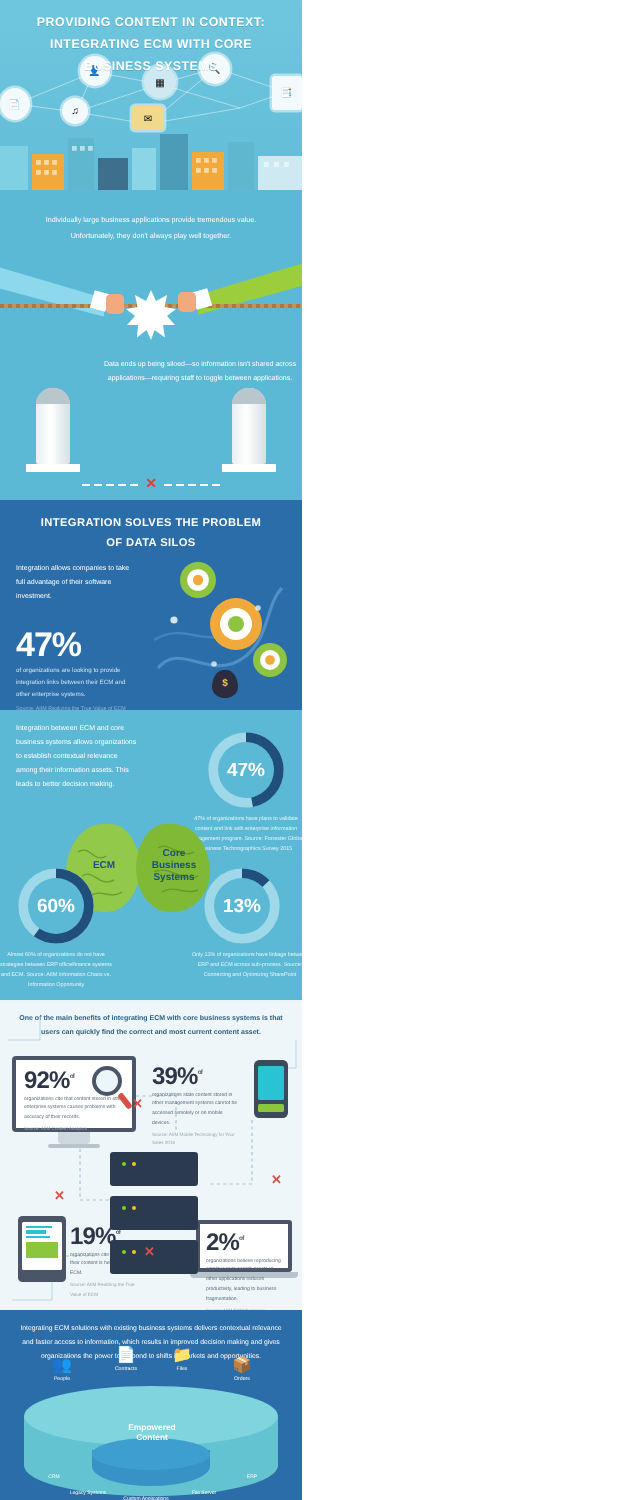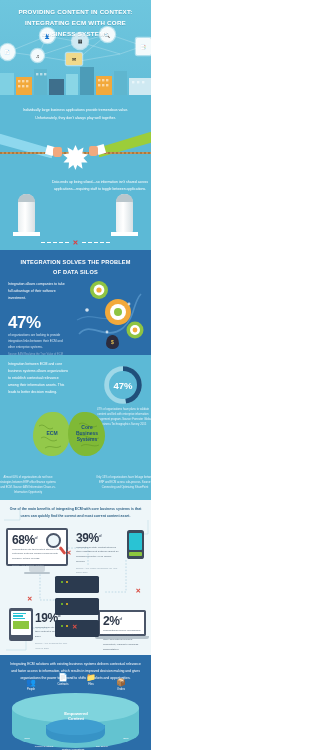--- a/index.html
+++ b/index.html
@@ -503,22 +503,36 @@
         </g>
       </svg>
       <div class="lobe-label l">ECM</div>
       <div class="lobe-label r">
         <div>Core</div>
         <div>Business</div>
         <div>Systems</div>
       </div>
     </div>
 
+    <div class="donut d60">
+      <svg viewBox="0 0 40 40">
+        <circle cx="20" cy="20" r="16" fill="none" stroke="#9fd8e8" stroke-width="5.6"></circle>
+        <circle cx="20" cy="20" r="16" fill="none" stroke="#1f4f7a" stroke-width="5.6" stroke-dasharray="60.3 100.5" transform="rotate(-90 20 20)"></circle>
+      </svg>
+      <div class="donut-hole">60%</div>
+    </div>
     <div class="donut-cap" style="left:-2px;top:120px;">Almost 60% of organizations do not have strategies between ERP office/finance systems and ECM. Source: AIIM Information Chaos vs. Information Opportunity</div>
 
+    <div class="donut d13">
+      <svg viewBox="0 0 40 40">
+        <circle cx="20" cy="20" r="16" fill="none" stroke="#9fd8e8" stroke-width="5.6"></circle>
+        <circle cx="20" cy="20" r="16" fill="none" stroke="#1f4f7a" stroke-width="5.6" stroke-dasharray="13.1 100.5" transform="rotate(-90 20 20)"></circle>
+      </svg>
+      <div class="donut-hole">13%</div>
+    </div>
     <div class="donut-cap" style="right:-4px;top:120px;">Only 13% of organizations have linkage between ERP and ECM across sub-process. Source: Connecting and Optimizing SharePoint</div>
   </section>
 
   <section class="stats">
     <svg class="circuit" viewBox="0 0 151 155">
       <g stroke="#9ec7d8" stroke-width="0.6" fill="none" stroke-dasharray="1.6 1.6">
         <path d="M68 48 L88 48 L88 66"></path>
         <path d="M126 60 L126 92 L104 92"></path>
         <path d="M40 68 L40 100 L56 100"></path>
         <path d="M33 128 L48 128"></path>
@@ -529,21 +543,21 @@
         <path d="M140 34 L148 34 L148 20"></path>
         <path d="M6 150 L26 150 L26 140"></path>
       </g>
     </svg>
 
     <div class="stats-lead">One of the main benefits of integrating ECM with core business systems is that users can quickly find the correct and most current content asset.</div>
 
     <div class="device monitor">
       <div class="screen">
         <div class="pct-inline">
-          <span>68%</span><span class="pct-sup">of</span>
+          <span>92%</span><span class="pct-sup">of</span>
         </div>
         <div class="minitext">organizations cite that content stored in other enterprise systems causes problems with accuracy of their records.</div>
         <div class="minitext src">Source: AIIM Content Analytics</div>
         <div class="magnifier"></div>
         <div class="mag-handle"></div>
       </div>
       <div class="stand"></div>
       <div class="standbase"></div>
     </div>
 

